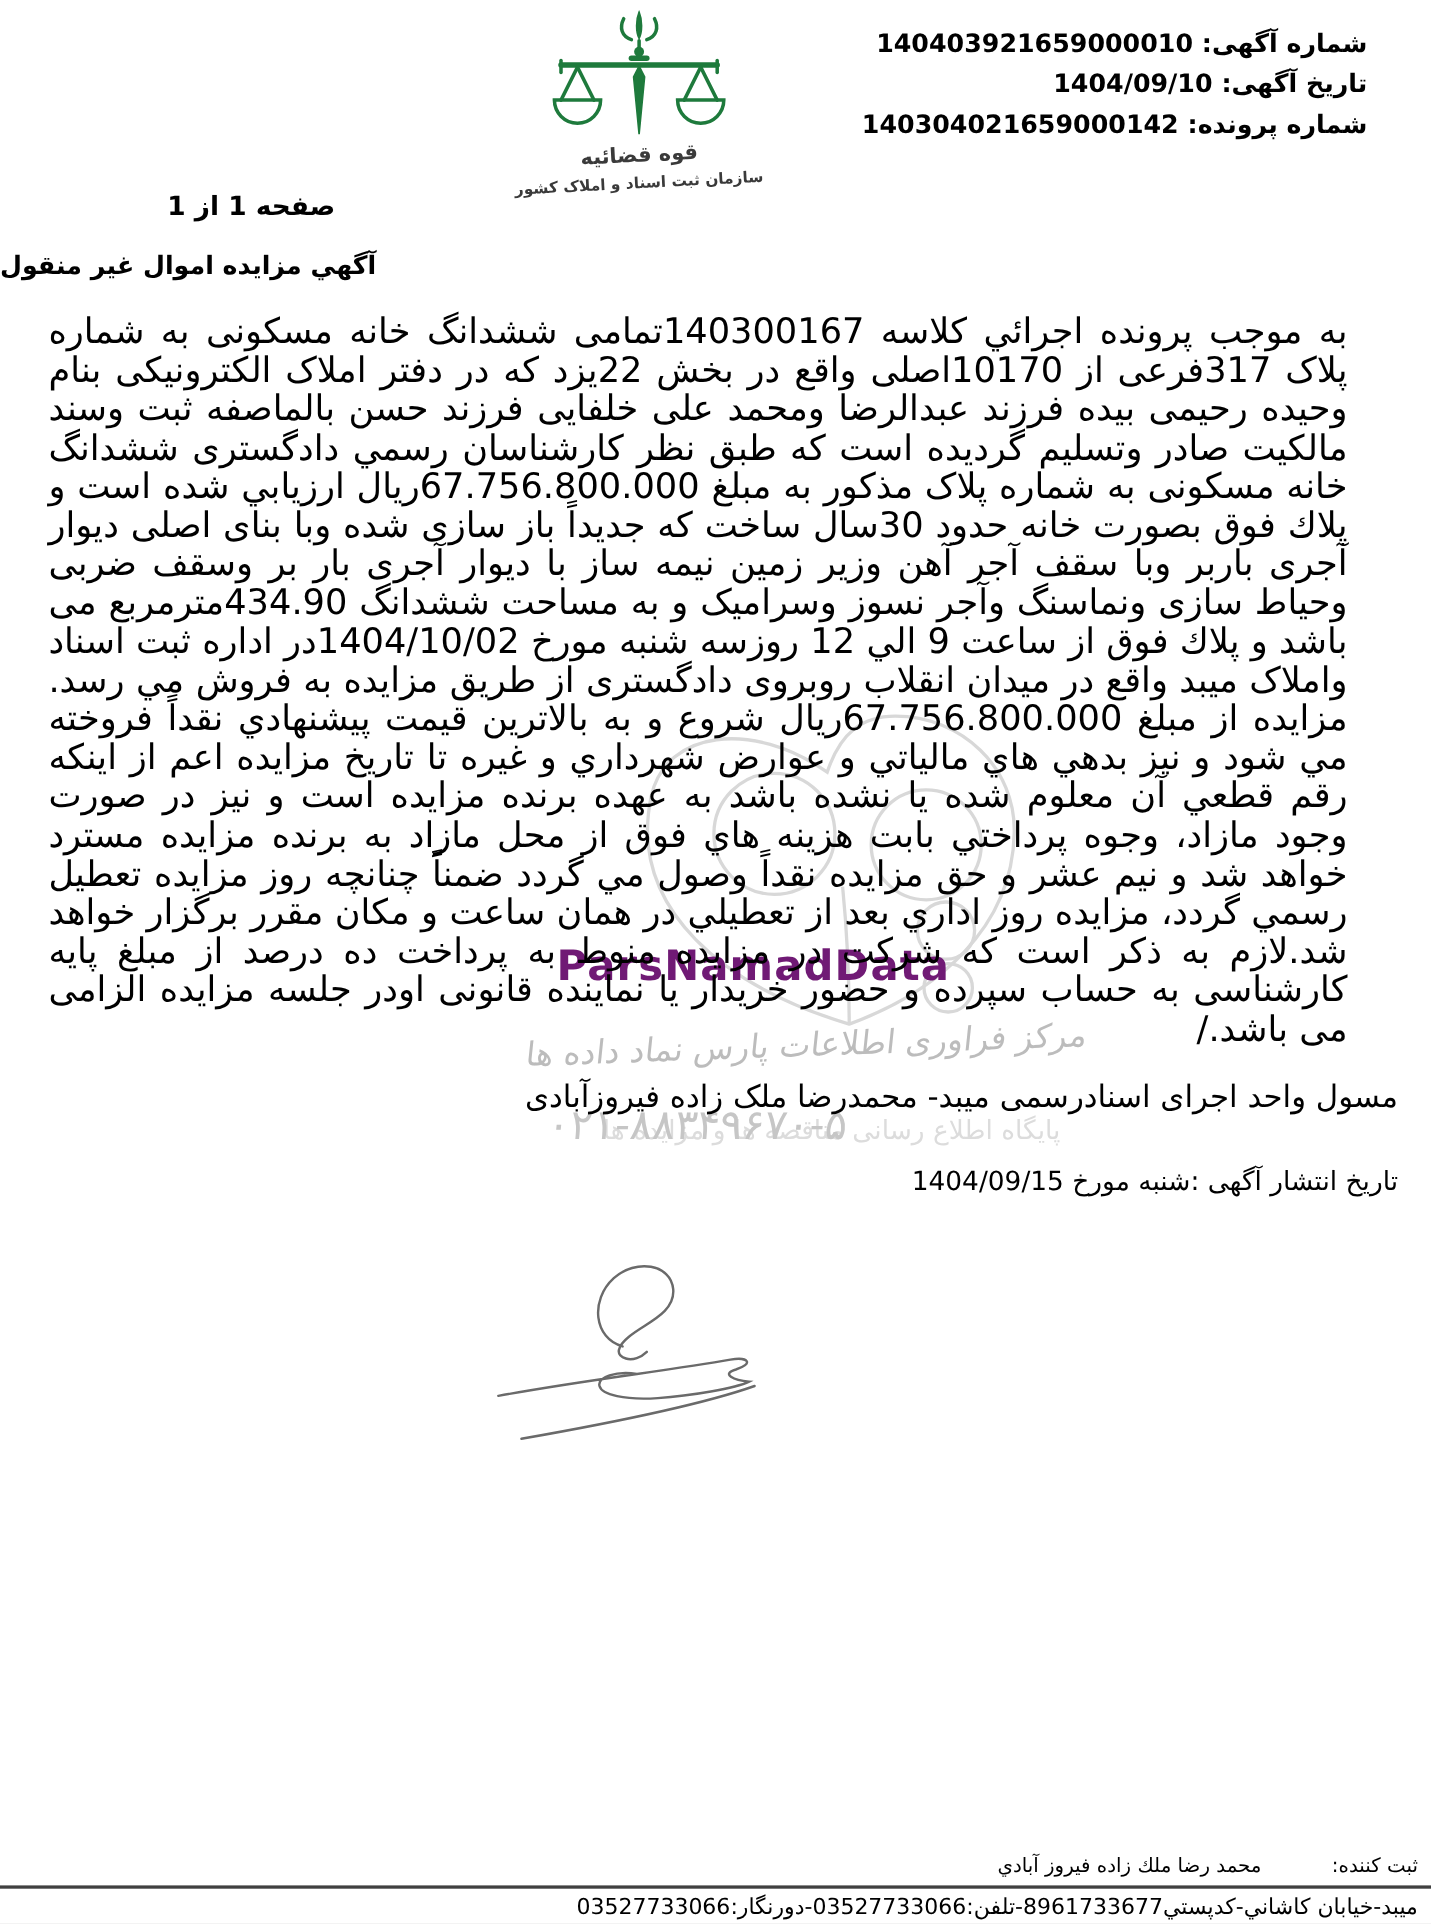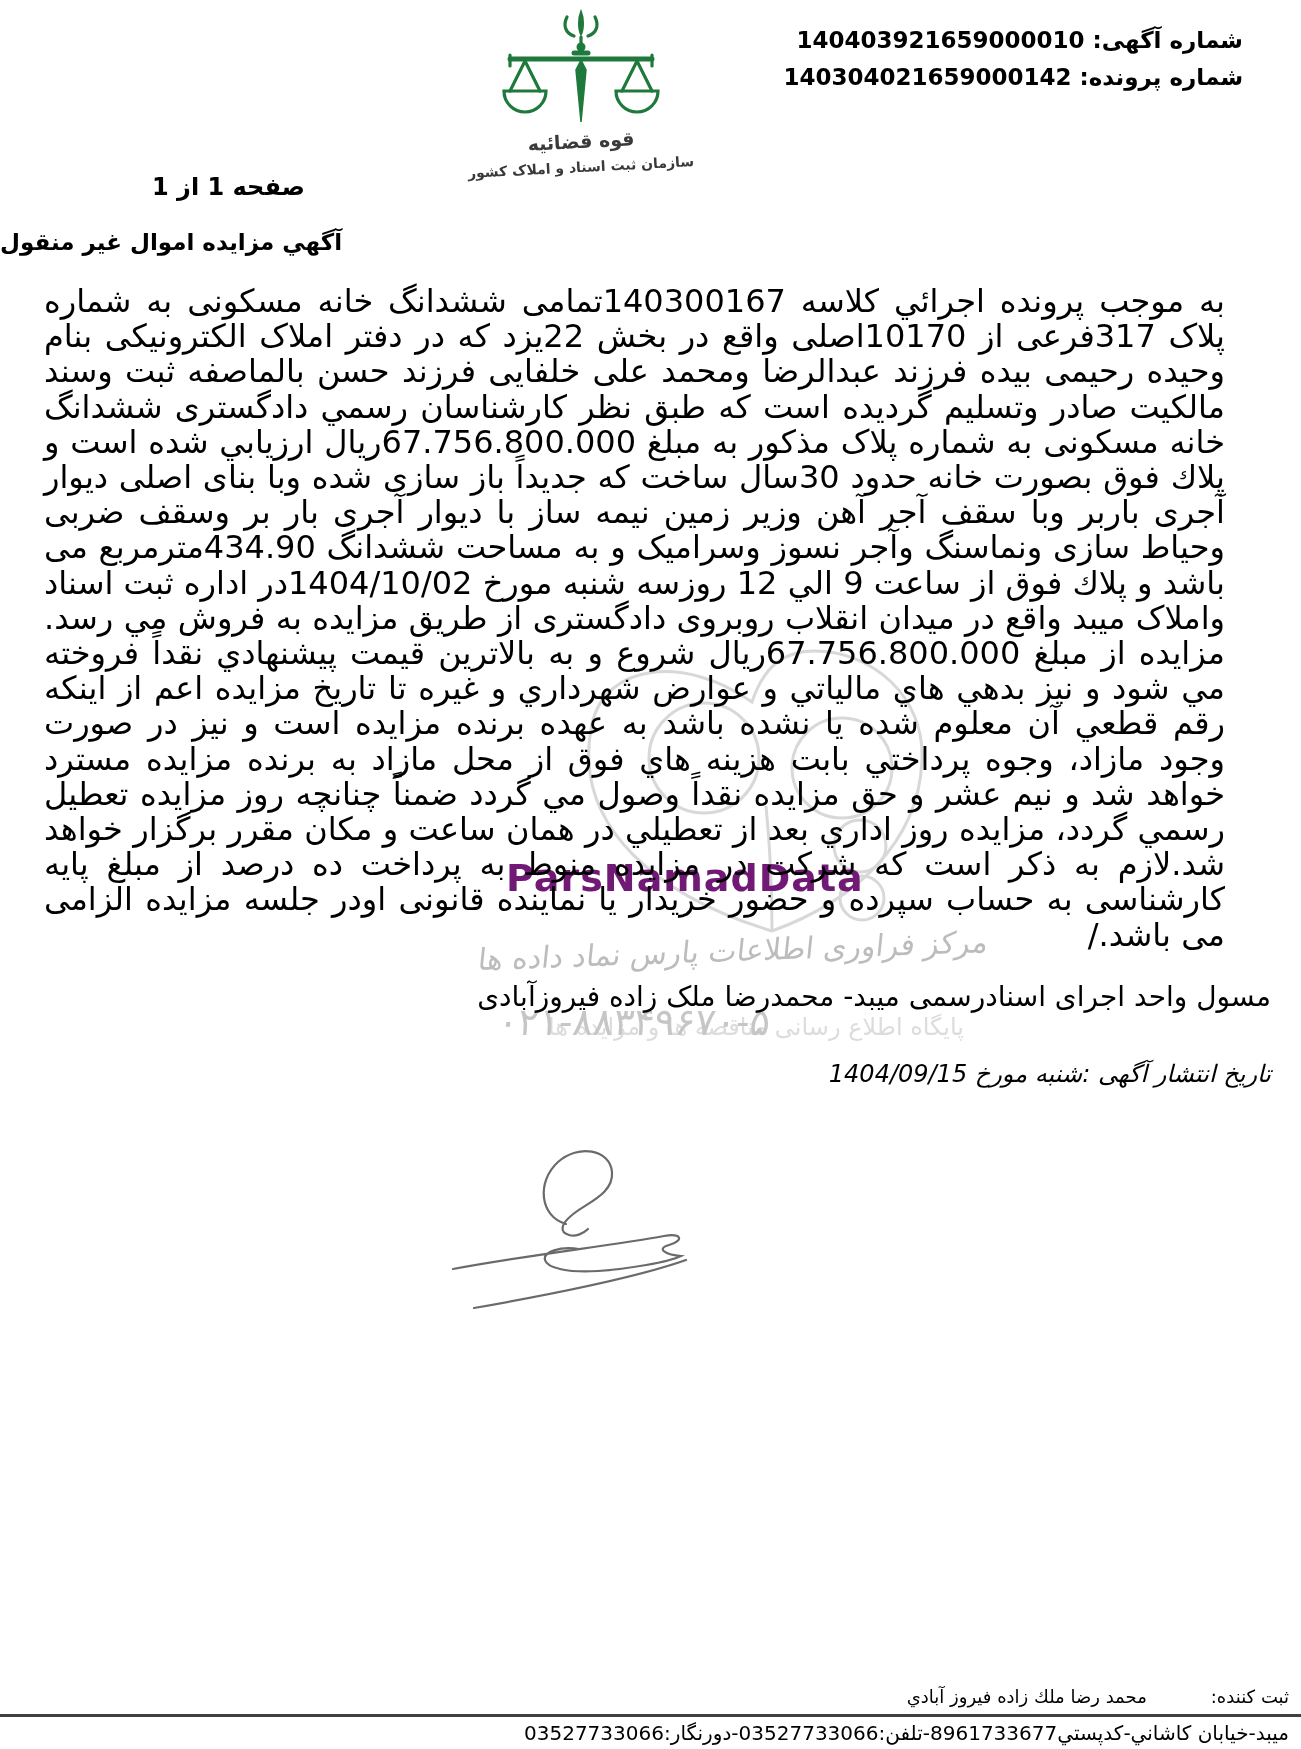--- a/index.html
+++ b/index.html
@@ -22,21 +22,21 @@
   
   .hdr{top:22px;right:58px;text-align:right;direction:rtl;font-weight:bold;font-size:23px;line-height:37px;white-space:nowrap;margin-left:28px;}
   .page-ind{top:173px;left:152px;font-weight:bold;font-size:24px;direction:rtl;}
   .logo-block{top:6px;left:446px;width:270px;text-align:center;}
   .logo-cal1{font-size:19px;color:#3a3a3a;transform:rotate(-3deg);margin-top:0px;font-weight:bold;}
   .logo-cal2{font-size:14px;color:#3a3a3a;transform:rotate(-3deg);margin-top:7px;font-weight:bold;white-space:nowrap;}
   
   .title{top:229px;left:0;right:0;text-align:left;font-size:23px;font-weight:bold;margin:0;direction:rtl;}
   .body-par{top:268px;right:60px;width:1181px;font-size:32px;line-height:35.2px;text-align:justify;direction:rtl;margin:16px;}
   .signatory{top:980px;right:30px;font-size:28px;direction:rtl;white-space:nowrap;}
-  .pubdate{top:1060px;right:30px;font-size:24px;direction:rtl;white-space:nowrap;font-style:italic;}
+  .pubdate{top:1060px;right:30px;font-size:24px;direction:rtl;white-space:nowrap;}
   .signature{top:1128px;left:428px;}
   
   .registrar{top:1686px;right:12px;font-size:18px;direction:rtl;white-space:nowrap;}
   .reg-name{margin-right:64px;}
   .footer-rule{top:1714px;left:0;right:0;height:0;border-top:3px solid #404040;}
   .address{top:1721px;right:12px;font-size:20px;direction:rtl;white-space:nowrap;}
 </style>
 </head>
 <body>
 
@@ -89,20 +89,24 @@
     <div class="logo-cal1">قوه قضائیه</div>
     <div class="logo-cal2">سازمان ثبت اسناد و املاک کشور</div>
   </div>
 
   <div class="fg hdr">
     <div>
       <span>شماره آگهی:</span>
       <span>140403921659000010</span>
     </div>
     <div>
+      <span>تاریخ آگهی:</span>
+      <span>1404/09/10</span>
+    </div>
+    <div>
       <span>شماره پرونده:</span>
       <span>140304021659000142</span>
     </div>
   </div>
 
   <div class="fg page-ind">صفحه 1 از 1</div>
 
   <h1 class="fg title">آگهي مزايده اموال غير منقول</h1>
 
   <p class="fg body-par">به موجب پرونده اجرائي کلاسه 140300167تمامی ششدانگ خانه مسکونی به شماره پلاک 317فرعی از 10170اصلی واقع در بخش 22یزد که در دفتر املاک الکترونیکی بنام وحیده رحیمی بیده فرزند عبدالرضا ومحمد علی خلفایی فرزند حسن بالماصفه ثبت وسند مالکیت صادر وتسلیم گردیده است که طبق نظر کارشناسان رسمي دادگستری ششدانگ خانه مسکونی به شماره پلاک مذکور به مبلغ 67.756.800.000ريال ارزيابي شده است و پلاك فوق بصورت خانه حدود 30سال ساخت که جدیداً باز سازی شده وبا بنای اصلی دیوار آجری باربر وبا سقف آجر آهن وزیر زمین نیمه ساز با دیوار آجری بار بر وسقف ضربی وحیاط سازی ونماسنگ وآجر نسوز وسرامیک و به مساحت ششدانگ 434.90مترمربع می باشد و پلاك فوق از ساعت 9 الي 12 روزسه شنبه مورخ 1404/10/02در اداره ثبت اسناد واملاک میبد واقع در میدان انقلاب روبروی دادگستری از طریق مزایده به فروش مي رسد. مزایده از مبلغ 67.756.800.000ريال شروع و به بالاترین قیمت پیشنهادي نقداً فروخته مي شود و نیز بدهي هاي مالیاتي و عوارض شهرداري و غیره تا تاریخ مزایده اعم از اینکه رقم قطعي آن معلوم شده یا نشده باشد به عهده برنده مزایده است و نیز در صورت وجود مازاد، وجوه پرداختي بابت هزینه هاي فوق از محل مازاد به برنده مزایده مسترد خواهد شد و نیم عشر و حق مزایده نقداً وصول مي گردد ضمناً چنانچه روز مزایده تعطیل رسمي گردد، مزایده روز اداري بعد از تعطیلي در همان ساعت و مکان مقرر برگزار خواهد شد.لازم به ذکر است که شرکت در مزایده منوط به پرداخت ده درصد از مبلغ پایه کارشناسی به حساب سپرده و حضور خریدار یا نماینده قانونی اودر جلسه مزایده الزامی می باشد./</p>

